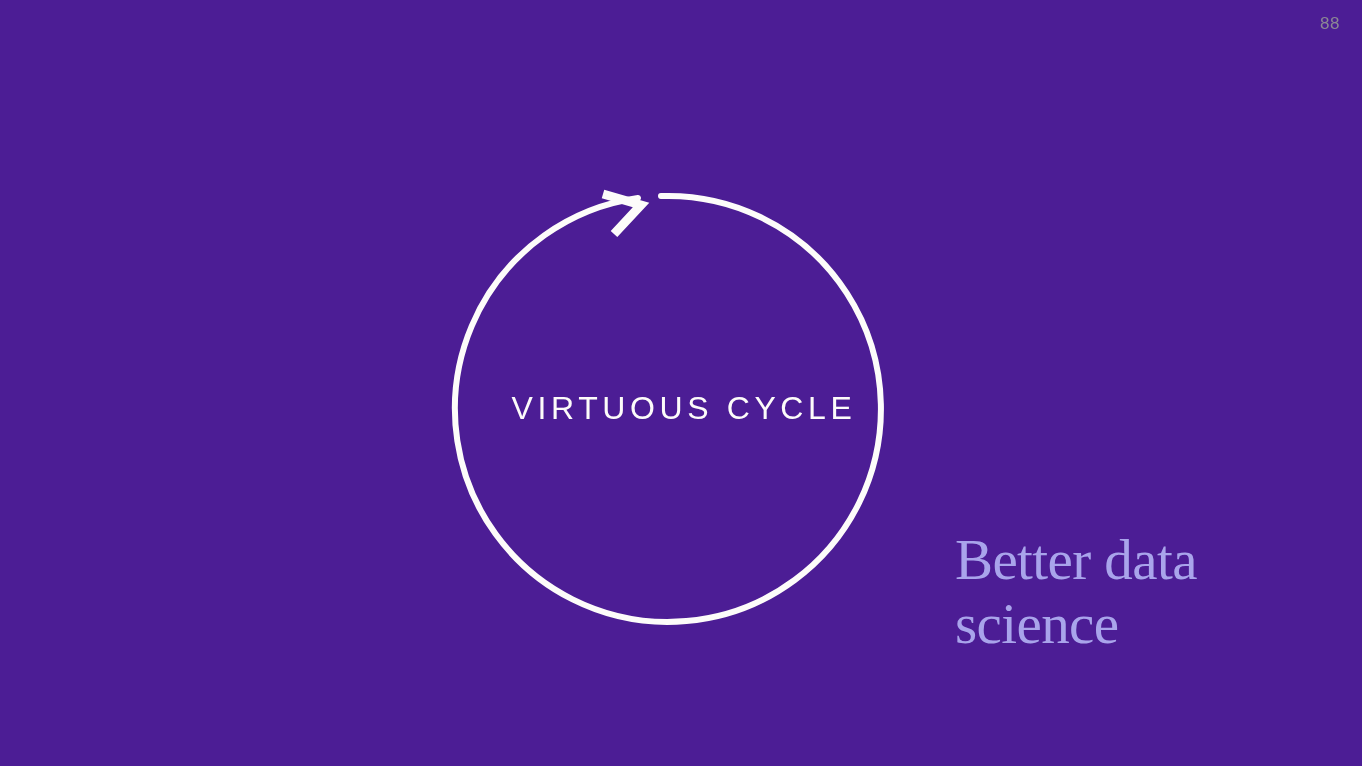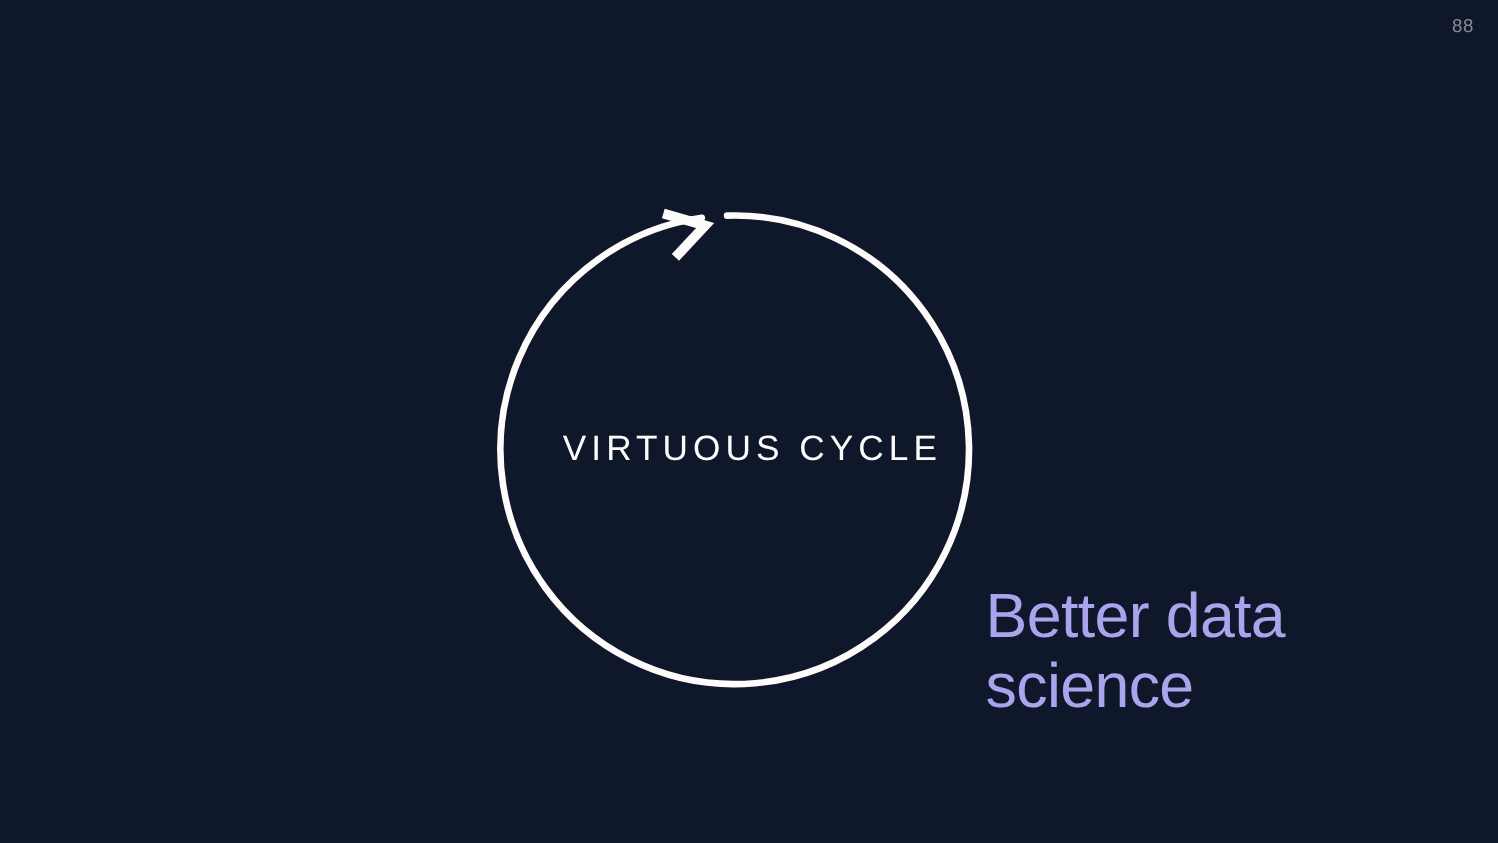--- a/index.html
+++ b/index.html
@@ -11,21 +11,21 @@
     width: 1362px;
     height: 766px;
     background: #35323d;
     font-family: "Liberation Sans", sans-serif;
     overflow: hidden;
   }
   .slide {
     position: relative;
     width: 1362px;
     height: 766px;
-    background: #0f172a;
+    background: #4c1d95;
   }
   
   .page-number {
     position: absolute;
     top: 14px;
     right: 22px;
     font-size: 17px;
     letter-spacing: 0.5px;
     color: #8b8794;
     font-family: "Liberation Sans", sans-serif;
@@ -81,26 +81,27 @@
   }
   .node-left {
     left: 120px;
     top: 466px;
     font-size: 57px;
     letter-spacing: -0.6px;
     text-align: left;
     line-height: 1.13;
   }
   .node-right {
-    left: 896px;
+    left: 955px;
     top: 528px;
     font-size: 57px;
     letter-spacing: -0.6px;
     text-align: left;
     line-height: 1.13;
+    font-family: Liberation Serif, serif;
   }
 </style>
 </head>
 <body>
 
 <div class="slide">
 
   <div class="page-number">88</div>
 
   <div class="cycle-diagram">

